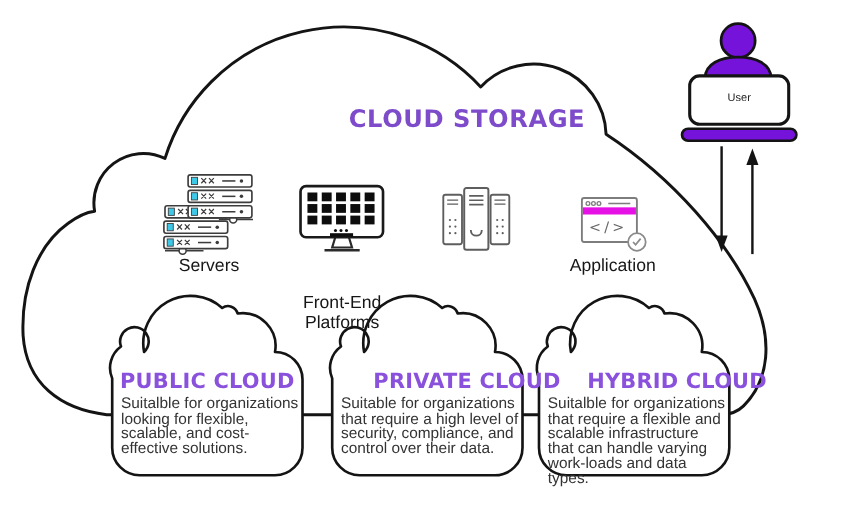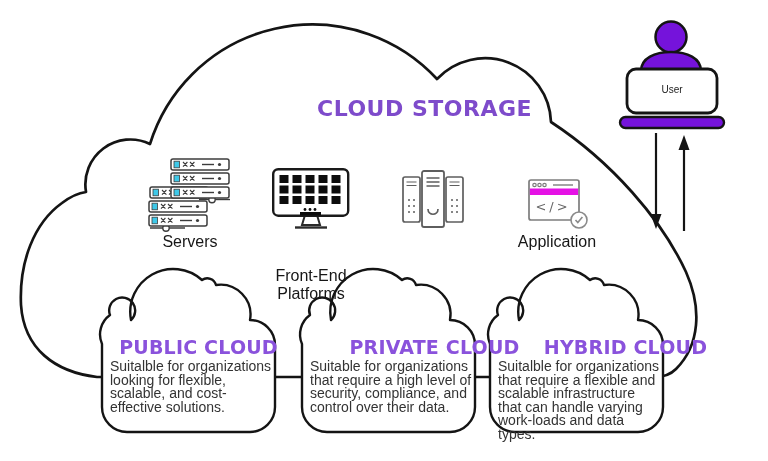--- a/index.html
+++ b/index.html
@@ -11,21 +11,21 @@
          font-family:"DejaVu Sans",sans-serif;font-weight:800;font-size:22px;
          line-height:28px;color:#7E4BCB;letter-spacing:.5px;}
   .icon-label{width:104px;text-align:center;font-size:16px;line-height:18px;color:#161616;}
   #lbl-servers{left:138px;top:233px;}
   #lbl-frontend{left:259px;top:231px;margin-top:36px;}
   #lbl-backend{left:382px;top:231px;}
   #lbl-application{left:505px;top:233px;}
   #user-label{left:627px;top:84px;width:90px;text-align:center;font-size:10px;color:#222;}
   .cloud-name{position:absolute;width:173px;text-align:center;white-space:nowrap;
               font-family:"DejaVu Sans",sans-serif;font-weight:800;font-size:19px;
-              color:#8A52DC;letter-spacing:.2px;margin-left:10px;}
+              color:#8A52DC;letter-spacing:.2px;}
   .cloud-desc{position:absolute;width:163px;font-size:14px;line-height:13.6px;color:#333;}
   #pub-name{left:102px;top:336px;} #pub-desc{left:110px;top:360px;}
   #pri-name{left:302px;top:336px;padding-left:36px;} #pri-desc{left:310px;top:360px;}
   #hyb-name{left:490px;top:336px;padding-left:39px;} #hyb-desc{left:498px;top:360px;}
 </style>
 </head>
 <body>
 
 <div id="stage">
 

